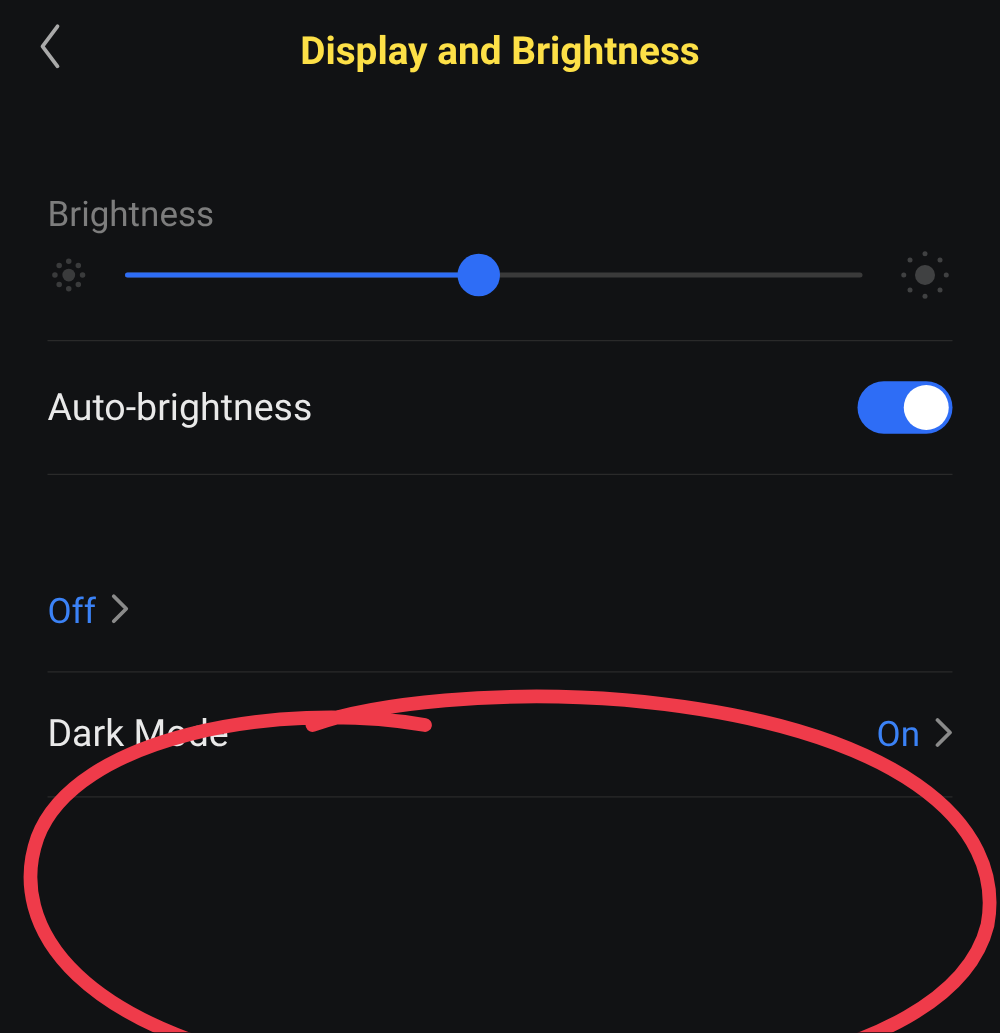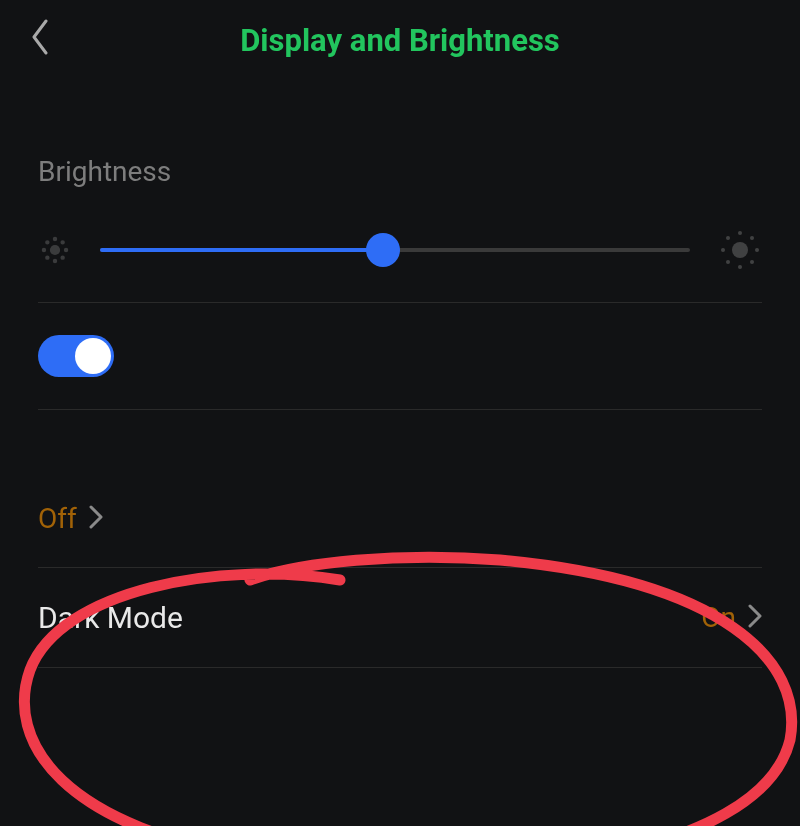--- a/index.html
+++ b/index.html
@@ -33,30 +33,29 @@
     .back-btn svg {
       width: 20px;
       height: 36px;
     }
     .title {
       position: absolute;
       left: 50%;
       transform: translateX(-50%);
       font-size: 31px;
       font-weight: 700;
-      color: #22c55e;
+      color: #fde047;
     }
     .section {
       padding: 0 38px;
     }
     .section-label {
       font-size: 28px;
       color: #7d7d7d;
       margin-top: 75px;
-      margin-bottom: 30px;
     }
     .slider-row {
       display: flex;
       align-items: center;
       gap: 28px;
       padding: 10px 0 30px 0;
       border-bottom: 1px solid #2a2a2a;
     }
     .brightness-icon {
       flex-shrink: 0;
@@ -113,21 +112,21 @@
       font-size: 30px;
       color: #e9e9e9;
     }
     .list-right {
       display: flex;
       align-items: center;
       gap: 12px;
     }
     .list-value {
       font-size: 28px;
-      color: #a16207;
+      color: #3b82f6;
     }
     .chevron {
       color: #8a8a8a;
     }
     .chevron svg {
       width: 14px;
       height: 24px;
     }
     .toggle {
       width: 76px;
@@ -201,20 +200,21 @@
           <circle cx="10" cy="10" r="2"></circle>
           <circle cx="34" cy="10" r="2"></circle>
           <circle cx="10" cy="34" r="2"></circle>
           <circle cx="34" cy="34" r="2"></circle>
         </g>
       </svg>
     </div>
   </div>
 
   <div class="list-item">
+    <div class="list-label">Auto-brightness</div>
     <div class="toggle">
       <div class="toggle-knob"></div>
     </div>
   </div>
 </div>
 
 <div class="gap-section"></div>
 
 <div class="section">
   <div class="list-item">

